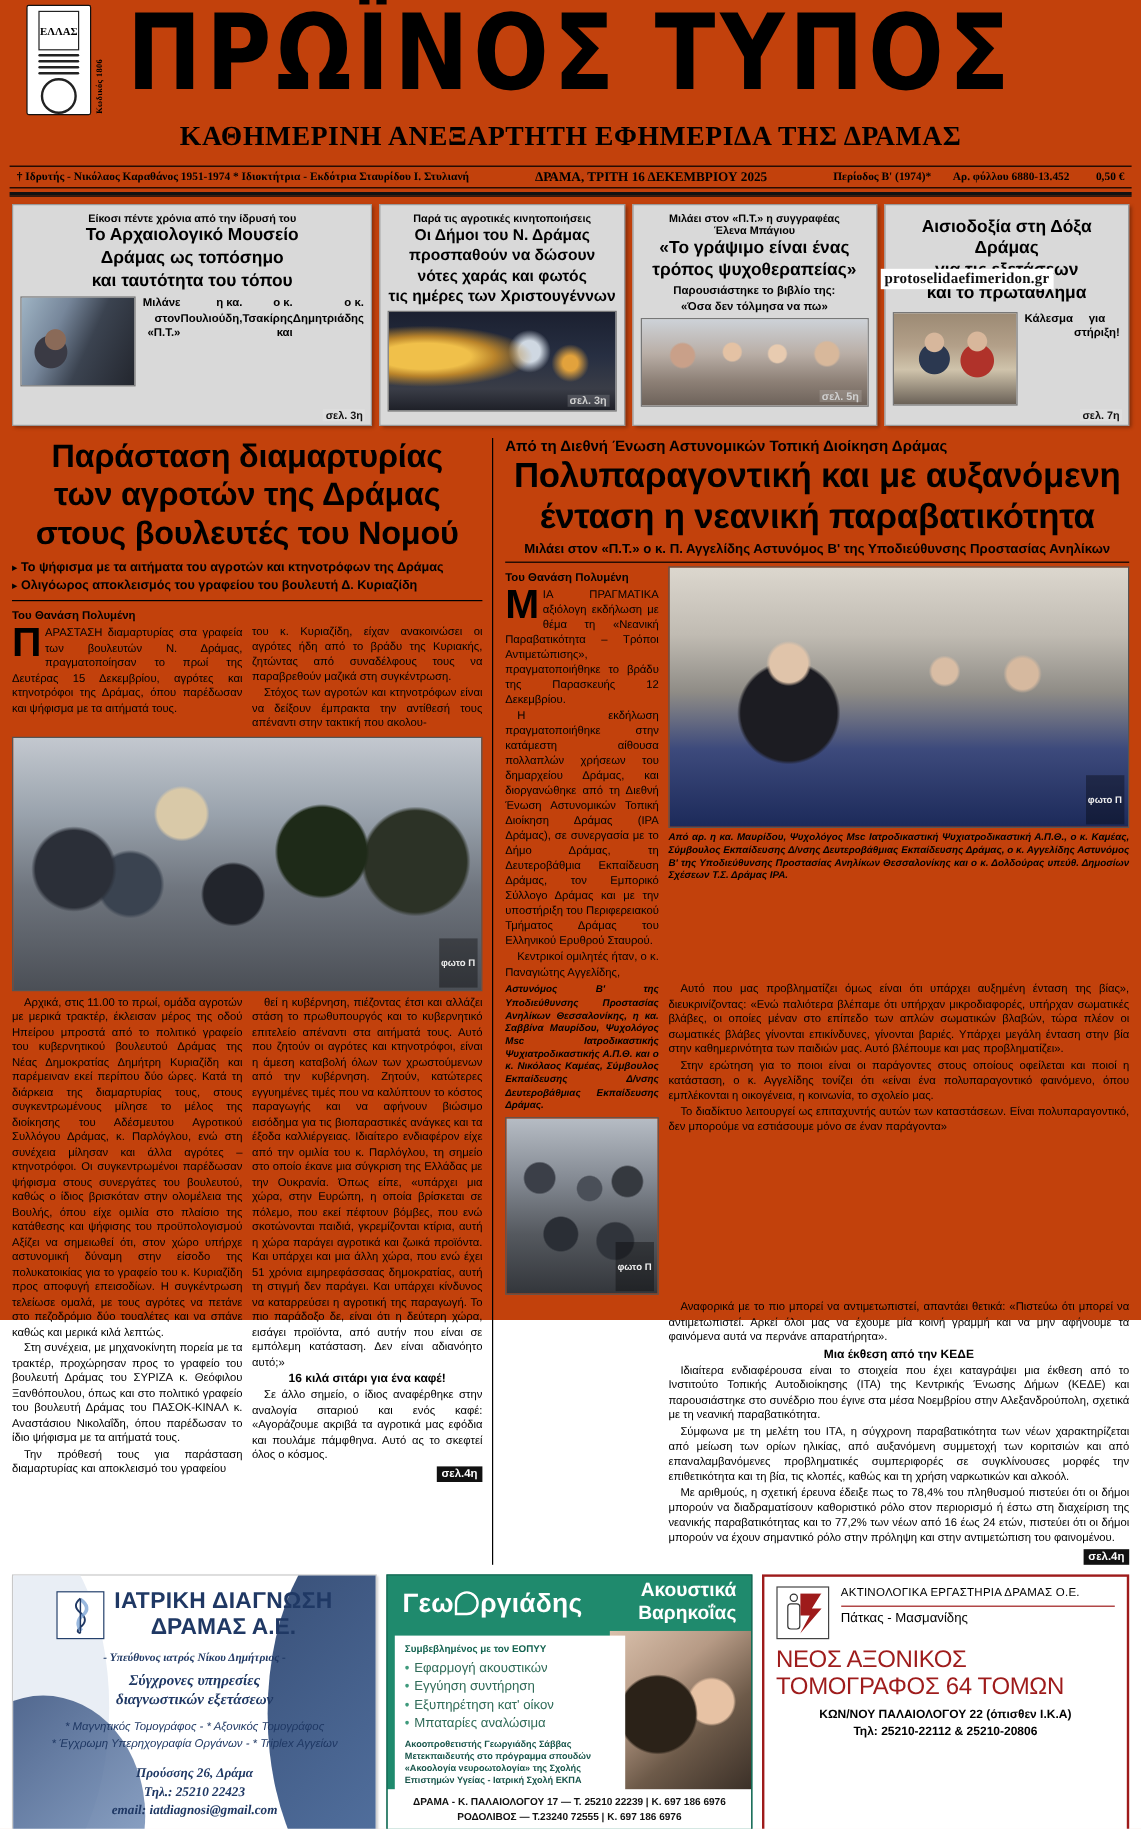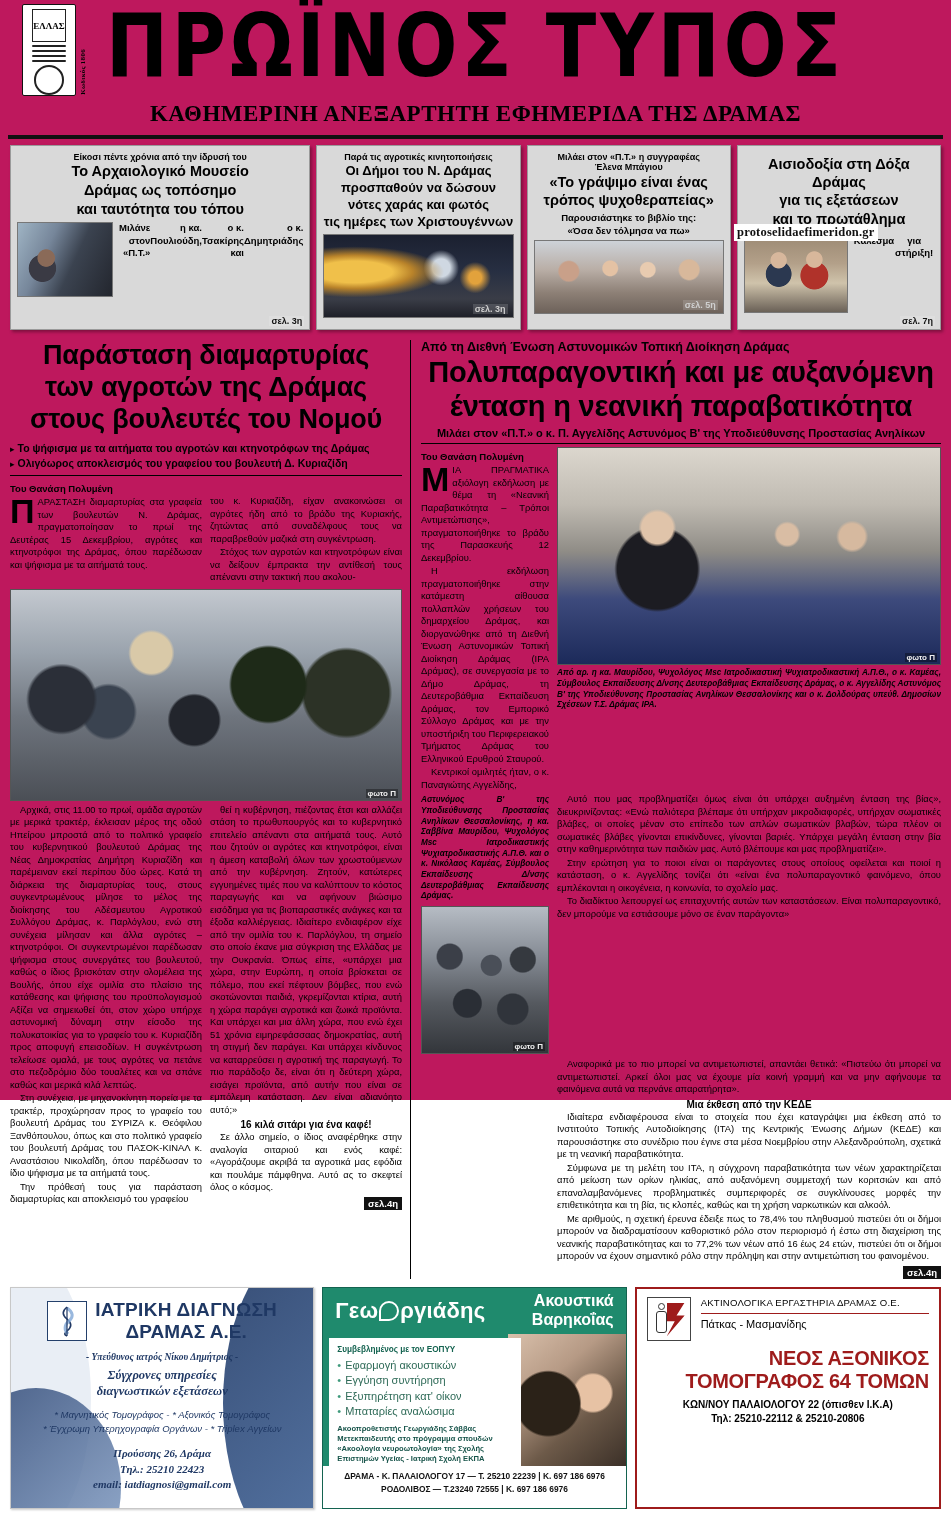--- a/index.html
+++ b/index.html
@@ -4,21 +4,21 @@
 <title>Πρωϊνός Τύπος</title>
 <style>
   * { box-sizing: border-box; margin: 0; padding: 0; }
   html, body {
     width: 951px; height: 1524px;
     background: #ffffff;
     font-family: "Liberation Sans", "DejaVu Sans", sans-serif;
     color: #000;
     overflow: hidden;
   }
-  .page { position: relative; width: 951px; height: 1100px; background:#be185d; }
+  .page { position: relative; width: 951px; height: 1100px; background:#c2410c; }
 
   
   .masthead { position: relative; height: 132px; }
   .logo-stamp {
     position: absolute; left: 22px; top: 4px; width: 54px; height: 92px;
     border: 1px solid #111; border-radius: 2px;
     display: flex; flex-direction: column; align-items: center; justify-content: flex-start;
     background: #fff;
   }
   .logo-stamp .sq {
@@ -143,21 +143,21 @@
   .pagetag-box {
     display:inline-block; float:right; clear:both;
     background:#111; color:#fff; font-size:9.5px; font-weight:bold;
     padding: 1px 4px; margin-top: 2px;
   }
 
   
   .art-photo { position: relative; border: 1px solid #555; overflow: hidden; margin: 4px 0 3px 0; }
   .photo-credit {
     position:absolute; right:3px; bottom:2px; font-size:8px; color:#eee;
-    background: rgba(0,0,0,.35); padding: 0 2px; font-weight:bold;
+    background: rgba(0,0,0,.35); padding: 16px 2px; font-weight:bold;
   }
   .cap-italic { font-size: 8.2px; font-style: italic; font-weight: bold; line-height:1.3; text-align: justify; margin: 2px 0 3px 0; }
 
   
   .ads { display: flex; gap: 8px; padding: 8px 10px 10px 10px; }
   .ad { flex: 1 1 0; height: 222px; position: relative; overflow: hidden; }
 
   
   .ad1 { background:#fff; border:1px solid #c8c8c8; box-shadow: 1px 1px 2px rgba(0,0,0,.2); }
   .ad1 .swoosh1 { position:absolute; left:-70px; top:-40px; width:150px; height:300px; border-radius:50%; background:#e9eef5; }
@@ -194,21 +194,21 @@
   .ad3 .pad { padding:8px 10px; }
   .ad3 .top { display:flex; gap:10px; align-items:flex-start; }
   .ad3 .logobox { width:44px; height:44px; border:1px solid #444; position:relative; background:#fff; flex:0 0 auto; }
   .ad3 .body-ic { position:absolute; left:8px; top:5px; width:11px; height:32px; }
   .ad3 .head-ic { width:7px; height:7px; border:1.2px solid #333; border-radius:50%; margin:0 auto; }
   .ad3 .torso-ic { width:11px; height:22px; border:1.2px solid #333; border-radius:3px; margin-top:1px; }
   .ad3 .zig { position:absolute; right:5px; top:5px; width:18px; height:34px; background:#9e1b1b; clip-path: polygon(0 0,100% 0,55% 38%,100% 38%,0 100%,45% 55%,0 55%); }
   .ad3 .t1 { font-size:9.6px; letter-spacing:.2px; }
   .ad3 .hrline { border-top:1.5px solid #9e1b1b; margin:5px 0 4px 0; }
   .ad3 .t2 { font-size:11px; }
-  .ad3 .big { color:#9e1b1b; font-weight:bold; font-size:20px; text-align:right; margin-top:6px; letter-spacing:-.3px; }
+  .ad3 .big { color:#9e1b1b; font-weight:normal; font-size:20px; text-align:left; margin-top:6px; letter-spacing:-.3px; }
   .ad3 .addr { text-align:center; font-size:10px; font-weight:bold; margin-top:5px; line-height:1.45; }
   .ad3 .dark { background:#1a1a1a; color:#e8e8e8; margin-top:7px; padding:7px 9px; display:flex; gap:10px; }
   .ad3 .dark .c { flex:1 1 0; font-size:8.6px; line-height:1.42; }
   .ad3 .dark .c:before { content:"\25A0"; color:#c0392b; margin-right:4px; font-size:7px; }
 
   
   .pmix { background-repeat:no-repeat; background-size:cover; }
 </style>
 </head>
 <body>
@@ -224,20 +224,27 @@
           <i></i>
           <i></i>
         </div>
       <div class="circ"></div>
       <div class="vert">Κωδικός 1806</div>
     </div>
     <div class="paper-title">ΠΡΩΪΝΟΣ ΤΥΠΟΣ</div>
     <div class="paper-sub">ΚΑΘΗΜΕΡΙΝΗ ΑΝΕΞΑΡΤΗΤΗ ΕΦΗΜΕΡΙΔΑ ΤΗΣ ΔΡΑΜΑΣ</div>
   </div>
 
+  <div class="infobar">
+    <span class="seg ib-a">† Ιδρυτής - Νικόλαος Καραθάνος 1951-1974  * Ιδιοκτήτρια - Εκδότρια Σταυρίδου Ι. Στυλιανή</span>
+    <span class="seg ib-b">ΔΡΑΜΑ, ΤΡΙΤΗ 16 ΔΕΚΕΜΒΡΙΟΥ 2025</span>
+    <span class="seg ib-c">Περίοδος Β' (1974)*</span>
+    <span class="seg ib-d">Αρ. φύλλου 6880-13.452</span>
+    <span class="seg ib-e">0,50 €</span>
+  </div>
   <div class="rule-dbl"></div>
 
   <div class="teasers">
 
     <div class="teaser">
       <div class="t-kicker">Είκοσι πέντε χρόνια από την ίδρυσή του</div>
       <div class="t-title">Το Αρχαιολογικό Μουσείο</div>
       <div class="t-title">Δράμας ως τοπόσημο</div>
       <div class="t-title">και ταυτότητα του τόπου</div>
       <div class="t-body">

